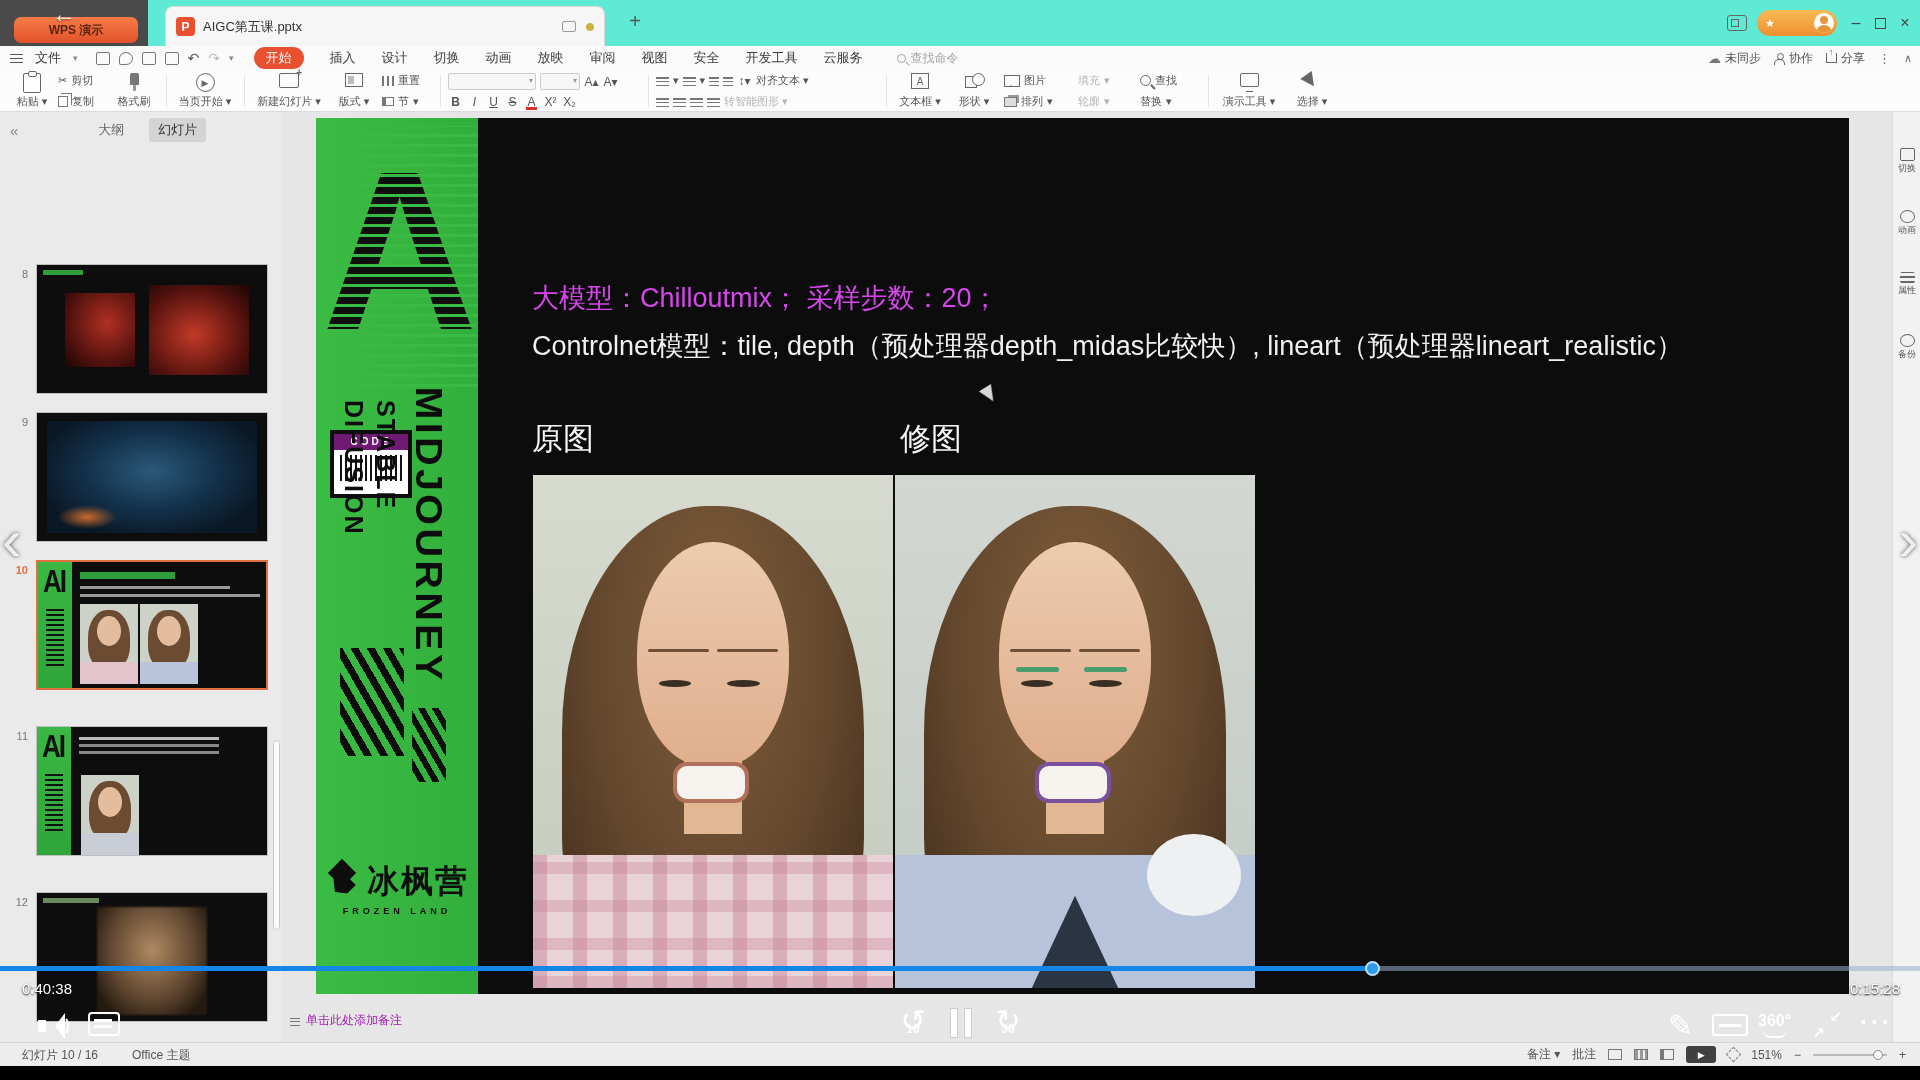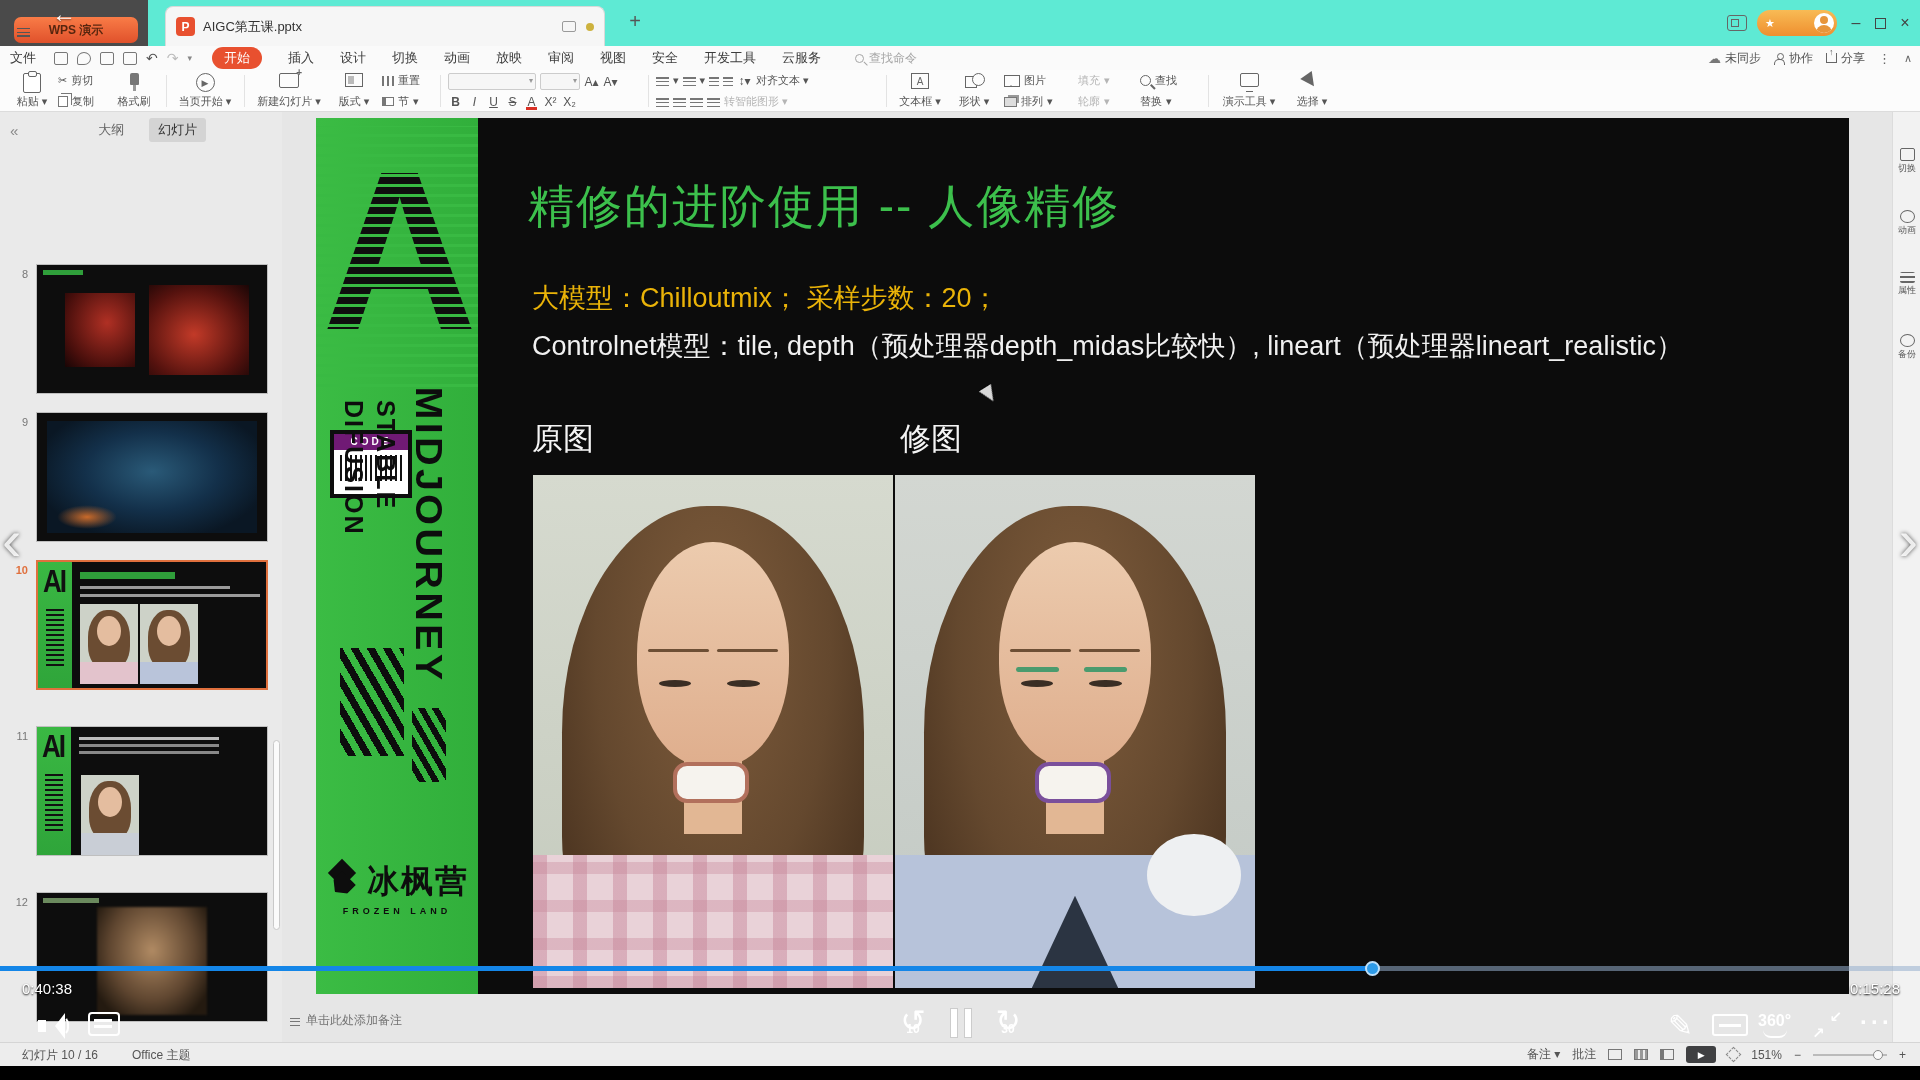--- a/index.html
+++ b/index.html
@@ -31,21 +31,21 @@
     display:flex; align-items:center; justify-content:space-between; padding:0 3px 0 8px; }
   .member-star { color:#fff; font-size:11px; letter-spacing:1px; }
   .member-avatar { width:20px; height:20px; border-radius:50%; background:#fff; position:relative; overflow:hidden; }
   .member-avatar:before { content:""; position:absolute; left:6px; top:3px; width:8px; height:8px; border-radius:50%; background:#e7953b; }
   .member-avatar:after { content:""; position:absolute; left:2px; top:12px; width:16px; height:10px; border-radius:8px 8px 0 0; background:#e7953b; }
   .win-btn { font-size:16px; color:#444; width:18px; text-align:center; }
   .restore-box { width:11px; height:11px; border:1.5px solid #444; position:relative; }
 
   
   .menubar { position:absolute; left:0; top:46px; width:1920px; height:24px; background:#fafafa; display:flex; align-items:center; font-size:13px; color:#3c3c3c; }
-  .menu-file { display:flex; align-items:center; gap:12px; padding:0 8px 0 10px;flex-direction:column; }
+  .menu-file { display:flex; align-items:center; gap:12px; padding:0 8px 0 10px; }
   .hamburger { width:13px; height:9px; background:repeating-linear-gradient(0deg,#555 0 1.5px,transparent 1.5px 3.8px); }
   .caret { font-size:9px; color:#888; }
   .qat { display:flex; align-items:center; gap:9px; padding:0 10px; }
   .mi { width:14px; height:13px; border:1.2px solid #777; border-radius:2px; }
   .mi.round { border-radius:50% 50% 50% 2px; }
   .undo { color:#555; font-size:14px; } .redo { color:#bbb; font-size:14px; }
   .menu-tabs { display:flex; align-items:center; gap:26px; margin-left:10px; }
   .menu-tab { color:#3c3c3c; }
   .menu-tab.active { background:#e8502f; color:#fff; border-radius:11px; padding:2px 12px; }
   .cmd-search { display:flex; align-items:center; gap:5px; margin-left:34px; color:#a5a5a5; font-size:12px; }
@@ -160,21 +160,21 @@
   .brand { position:absolute; left:0; bottom:78px; width:162px; text-align:center; color:#0d0d0d; }
   .brand-row { display:flex; align-items:center; justify-content:center; gap:8px; }
   .brand-icon { width:34px; height:38px; position:relative; }
   .brand-icon .d1,.brand-icon .d2 { position:absolute; left:7px; width:20px; height:20px; background:#0d0d0d; transform:rotate(45deg); }
   .brand-icon .d1 { top:0; } .brand-icon .d2 { top:12px; clip-path:polygon(0 0,100% 0,100% 60%,50% 100%,0 60%); }
   .brand-cn { font-size:32px; font-weight:900; letter-spacing:2px; }
   .brand-en { font-size:9px; letter-spacing:4px; font-weight:bold; margin-top:2px; }
 
   
   .slide-title { position:absolute; left:212px; top:58px; font-size:46px; color:#3cc04c; letter-spacing:2px; font-weight:400; }
-  .slide-body1 { position:absolute; left:216px; top:162px; font-size:27px; color:#eab308; }
+  .slide-body1 { position:absolute; left:216px; top:162px; font-size:27px; color:#d946ef; }
   .slide-body2 { position:absolute; left:216px; top:210px; font-size:27px; color:#f0f0f0; }
   .lab-orig { position:absolute; left:216px; top:300px; font-size:31px; color:#f5f5f5; font-weight:500; }
   .lab-ret  { position:absolute; left:584px; top:300px; font-size:31px; color:#f5f5f5; font-weight:500; }
 
   
   .photo { position:absolute; top:357px; width:360px; height:513px; overflow:hidden; }
   .photo.orig { left:217px; background:linear-gradient(180deg,#d6dacf,#c4cabd); }
   .photo.ret  { left:579px; background:linear-gradient(180deg,#d3d7d2,#c2c9c4); }
   .ph-hair { position:absolute; left:8%; top:6%; width:84%; height:92%; border-radius:48% 48% 30% 30%;
     background:radial-gradient(ellipse at 50% 30%,#7e5c3c 0%,#64482e 55%,#503823 80%); }
@@ -193,21 +193,21 @@
   .ph-shirt.plaid { background:#e9d2d8; background-image:repeating-linear-gradient(90deg,rgba(197,130,150,.45) 0 14px,transparent 14px 40px),repeating-linear-gradient(0deg,rgba(197,130,150,.35) 0 12px,transparent 12px 38px); }
   .ph-shirt.denim { background:#b7c3da; }
   .ph-collar { position:absolute; right:4%; bottom:14%; width:26%; height:16%; border-radius:50%; background:#eef0f2; }
   .ph-inner { position:absolute; left:38%; bottom:0; width:24%; height:18%; background:#2b3442; clip-path:polygon(0 100%,100% 100%,50% 0); }
 
   .mouse-cursor { position:absolute; left:668px; top:268px; width:0; height:0; border:7px solid transparent;
     border-top:16px solid #d8d8d8; transform:rotate(-32deg); filter:drop-shadow(0 0 1px #000); }
 
   
   .notes-strip { position:absolute; left:282px; top:994px; width:1610px; height:48px; background:#e6e6e6; }
-  .notes-hint { position:absolute; left:8px; top:18px; display:flex; gap:6px; align-items:center; font-size:12px; color:#737373; }
+  .notes-hint { position:absolute; left:8px; top:18px; display:flex; gap:6px; align-items:center; font-size:12px; color:#a21caf; }
   .statusbar { position:absolute; left:0; top:1042px; width:1920px; height:24px; background:#ededed; border-top:1px solid #d5d5d5;
     font-size:12px; color:#555; }
   .sb-left { position:absolute; left:22px; top:4px; display:flex; gap:34px; }
   .sb-right { position:absolute; right:14px; top:3px; display:flex; align-items:center; gap:12px; }
   .view-icon { width:14px; height:11px; border:1.2px solid #777; }
   .view-icon.v2 { background:repeating-linear-gradient(90deg,#999 0 3px,transparent 3px 5px); }
   .view-icon.v3 { border-left:4px solid #777; }
   .play-btn-dark { width:30px; height:17px; background:#3f4042; border-radius:3px; color:#fff; font-size:9px;
     display:flex; align-items:center; justify-content:center; }
   .zoom-slider { width:74px; height:2px; background:#bbb; position:relative; }
@@ -539,21 +539,20 @@
             <div class="brand-icon">
                 <div class="d1"></div>
                 <div class="d2"></div>
               </div>
             <div class="brand-cn">冰枫营</div>
           </div>
           <div class="brand-en">FROZEN LAND</div>
         </div>
       </div>
 
-      <div class="slide-title">精修的进阶使用 -- 人像精修</div>
       <div class="slide-body1">大模型：Chilloutmix； 采样步数：20；</div>
       <div class="slide-body2">Controlnet模型：tile, depth（预处理器depth_midas比较快）, lineart（预处理器lineart_realistic）</div>
       <div class="lab-orig">原图</div>
       <div class="lab-ret">修图</div>
 
       <div class="photo orig">
         <div class="ph-hair"></div>
         <div class="ph-neck"></div>
         <div class="ph-face"></div>
         <div class="ph-brow l"></div>

